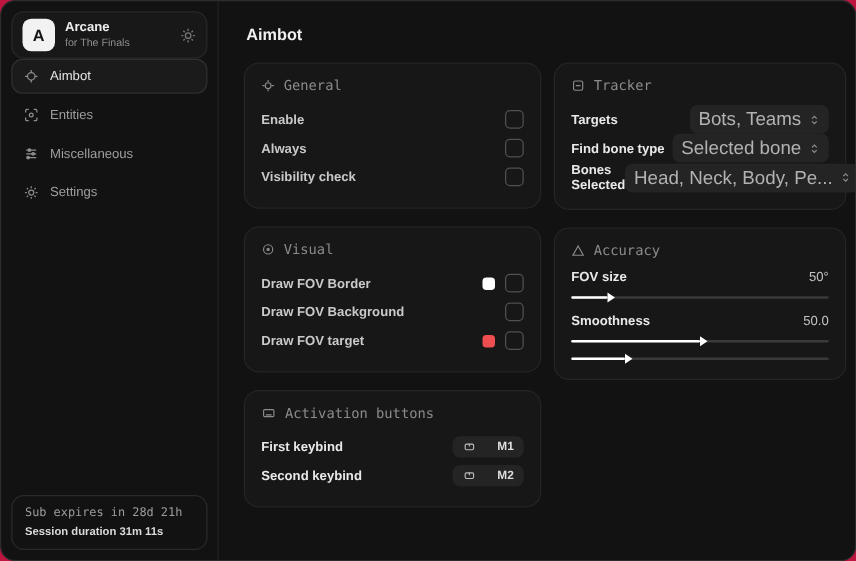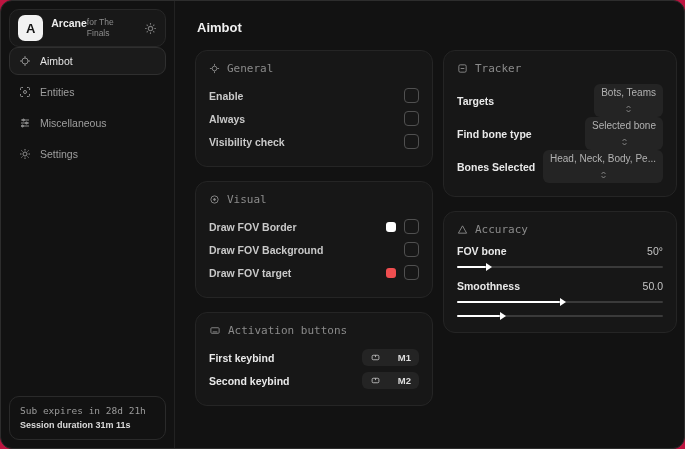--- a/index.html
+++ b/index.html
@@ -22,21 +22,21 @@
   }
   .logo-card{
     display:flex;align-items:center;gap:8px;
     background:#181818;border:1px solid #282828;border-radius:10px;
     padding:5px 8px;
   }
   .logo-badge{
     width:26px;height:26px;border-radius:7px;background:#f2f2f2;color:#141414;
     font-weight:bold;font-size:13px;display:flex;align-items:center;justify-content:center;
   }
-  .brand-text{display:flex;flex-direction:row;line-height:1.25;}
+  .brand-text{display:flex;flex-direction:column;line-height:1.25;}
   .brand-title{font-size:10.5px;font-weight:bold;color:#ececec;}
   .brand-sub{font-size:8.5px;color:#8d8d8d;}
   .logo-gear{margin-left:auto;color:#767676;display:flex;}
   .category{font-size:9.5px;color:#8a8a8a;margin:15px 7px 7px 7px;}
   .nav{display:flex;flex-direction:column;gap:3px;}
   .nav-item{
     display:flex;align-items:center;gap:9px;
     padding:7px 9px;border-radius:9px;border:1px solid transparent;
     color:#9f9f9f;font-size:10.5px;cursor:pointer;
   }
@@ -70,21 +70,21 @@
   .row-label.bright{color:#e9e9e9;}
   .row-right{display:flex;align-items:center;gap:8px;}
   .checkbox{
     width:13px;height:13px;border:1.5px solid #505050;border-radius:4px;
     background:transparent;cursor:pointer;
   }
   .swatch{width:10px;height:10px;border-radius:3px;cursor:pointer;}
   .pill{
     display:flex;align-items:center;gap:6px;
     background:#242424;border-radius:6px;padding:3px 7px;
-    font-size:10px;color:#b2b2b2;cursor:pointer;white-space:nowrap;flex-direction:column;
+    font-size:15px;color:#b2b2b2;cursor:pointer;white-space:nowrap;
   }
   .pill svg{color:#8d8d8d;flex:0 0 auto;}
   .keypill{
     display:flex;align-items:center;gap:17px;
     background:#242424;border-radius:6px;padding:3px 8px;
     font-size:9.5px;font-weight:bold;color:#dedede;cursor:pointer;
   }
   .keypill svg{color:#bdbdbd;}
   
   .slider-block{margin-bottom:12px;}
@@ -302,21 +302,21 @@
         <div class="card">
           <div class="card-header">
             <svg width="11" height="11" viewBox="0 0 24 24" fill="none" stroke="currentColor" stroke-width="2">
               <path d="M12 4l9 16H3z"></path>
             </svg>
             <span>Accuracy</span>
           </div>
 
           <div class="slider-block">
             <div class="slider-head">
-              <span class="row-label bright">FOV bone</span>
+              <span class="row-label bright">FOV size</span>
               <span class="slider-value">50°</span>
             </div>
             <div class="slider-track">
               <div class="slider-fill" style="width: 14%;">
                   <span class="slider-thumb"></span>
                 </div>
             </div>
           </div>
 
           <div class="slider-block">

